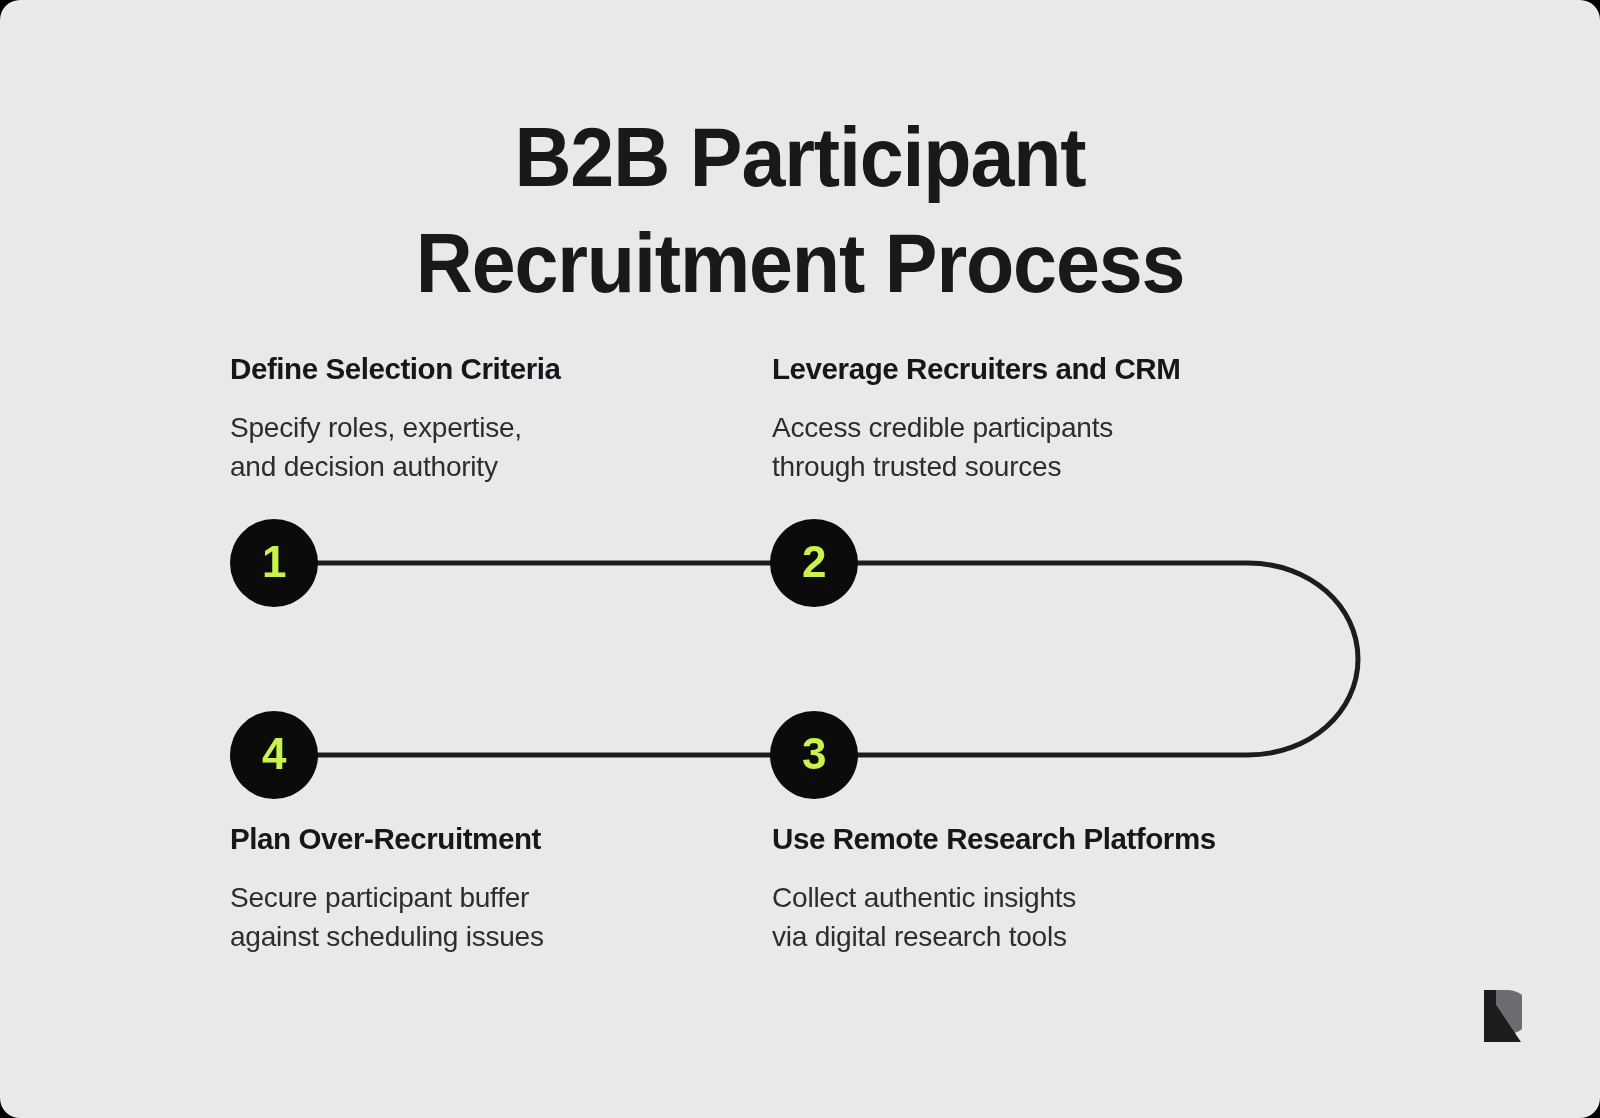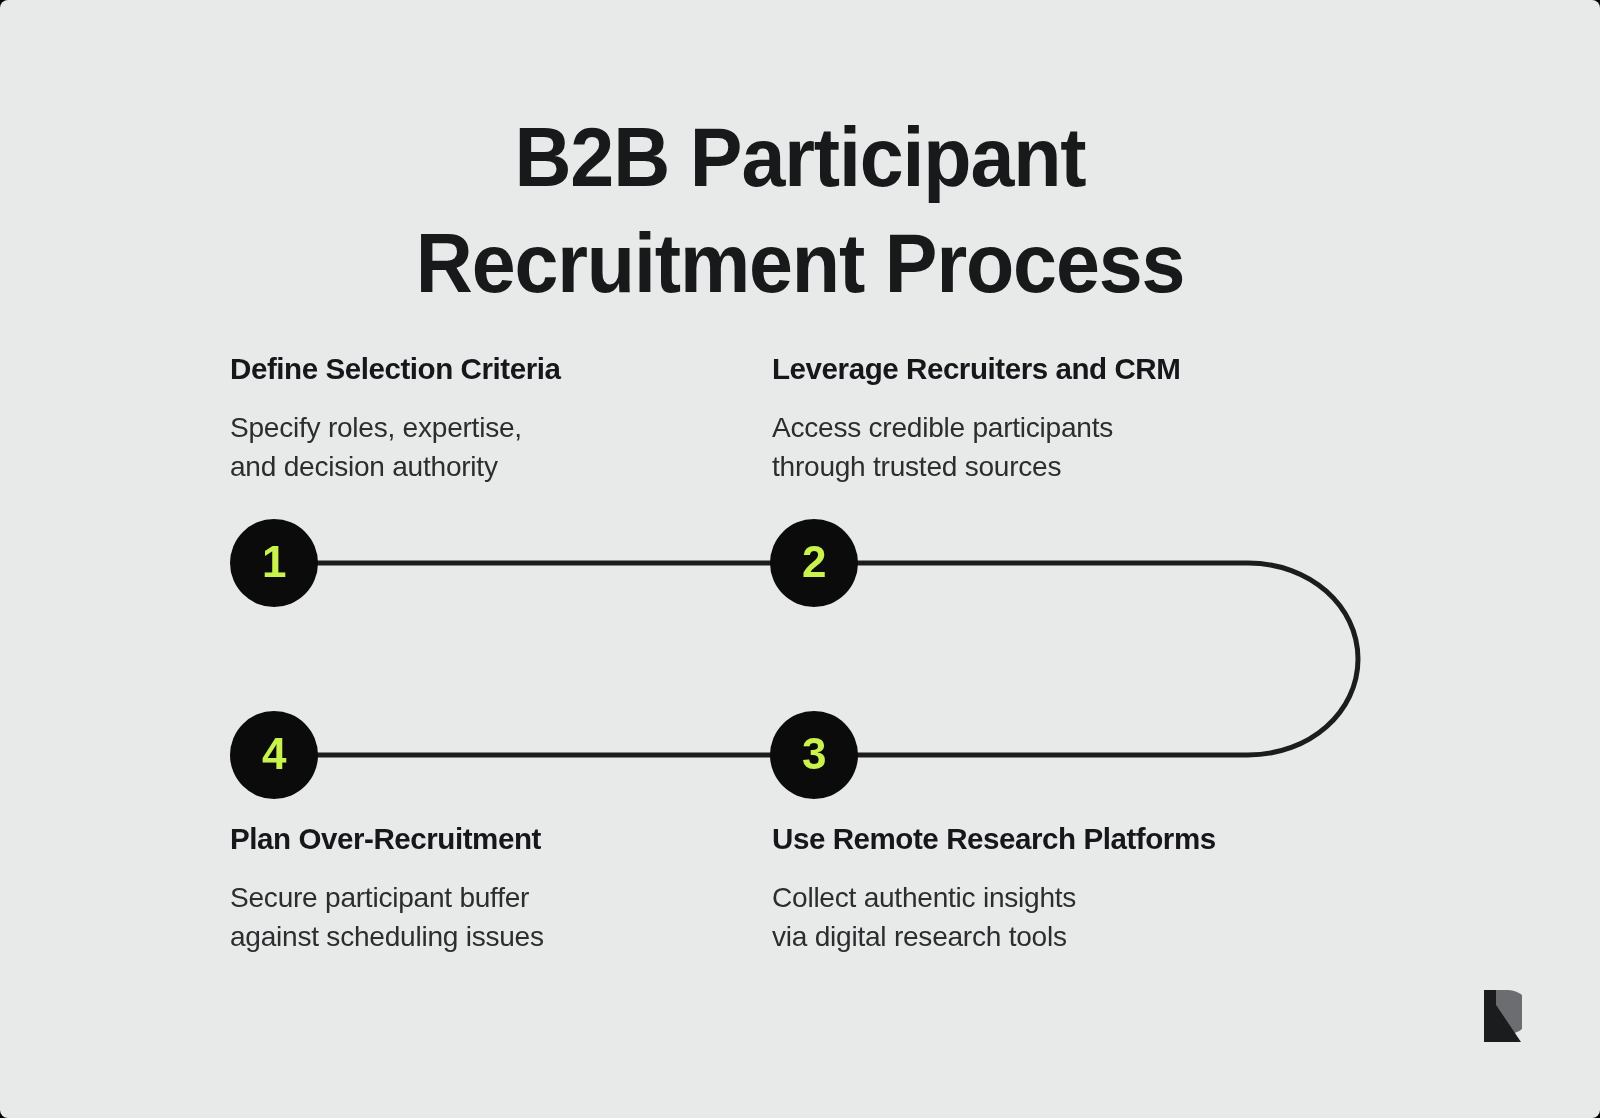--- a/index.html
+++ b/index.html
@@ -15,21 +15,21 @@
     -webkit-font-smoothing: antialiased;
   }
 
   #card {
     position: absolute;
     left: 0;
     top: 0;
     width: 1600px;
     height: 1118px;
     background: #E8EAEA;
-    border-radius: 8px;
+    border-radius: 20px;
     overflow: hidden;
     box-sizing: border-box;
     padding-left: 11px;
   }
 
   
   #title {
     position: absolute;
     left: 0;
     top: 104px;

